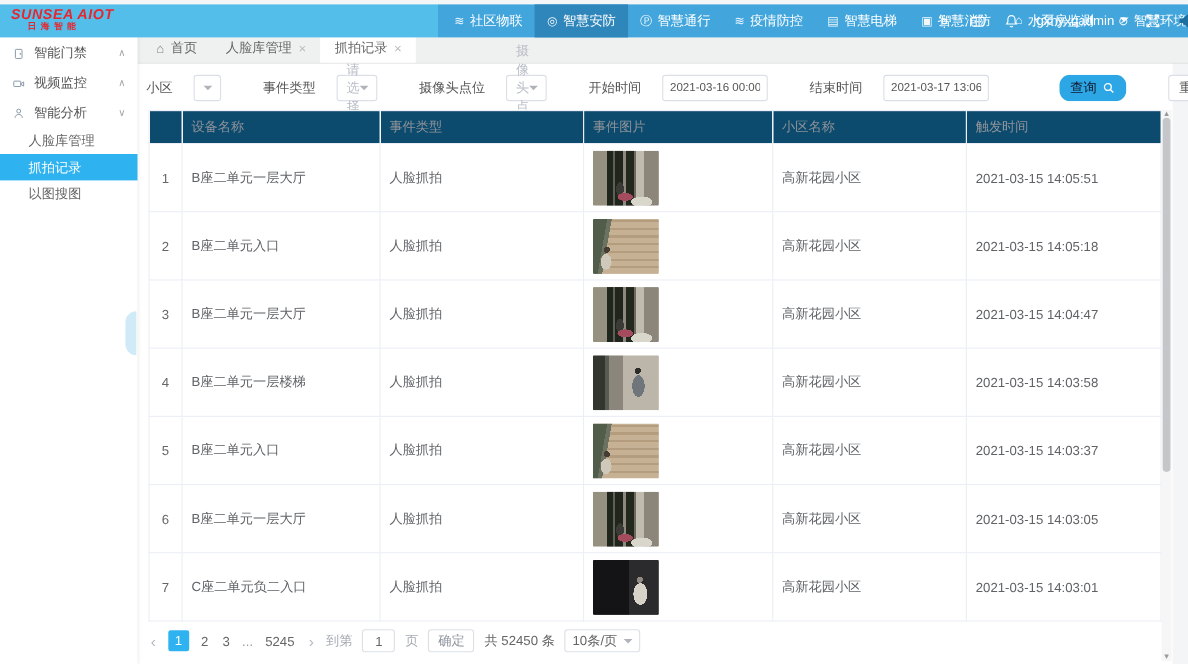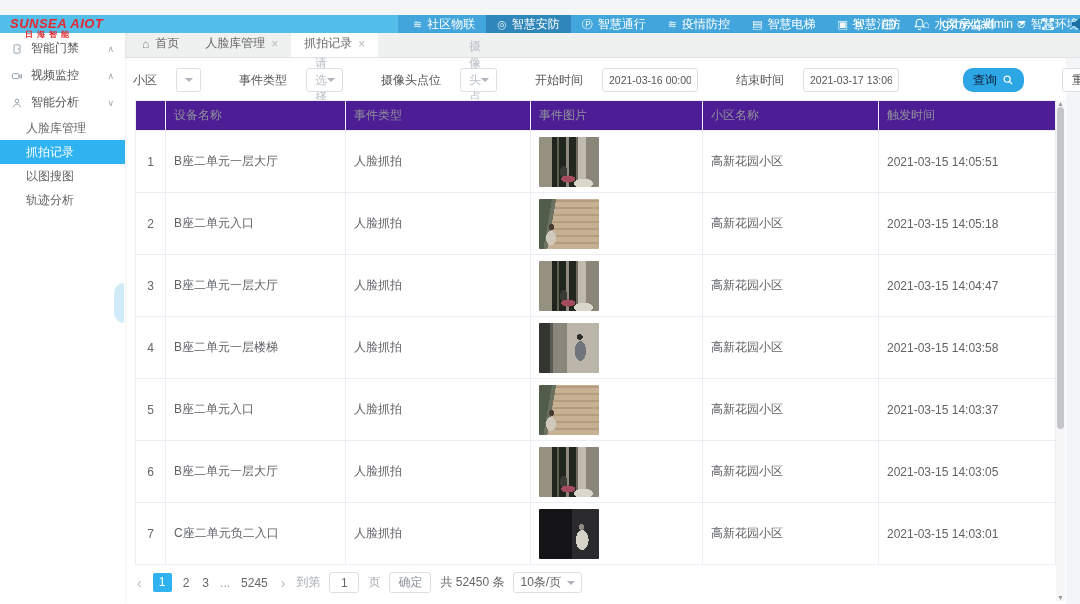--- a/index.html
+++ b/index.html
@@ -1,21 +1,21 @@
 <!DOCTYPE html>
 <html><head>
 <meta charset="utf-8">
 <style>
   * { margin:0; padding:0; box-sizing:border-box; }
   html,body { width:1080px; height:604px; overflow:hidden; background:#f4f5f7;
               font-family:"Liberation Sans","DejaVu Sans",sans-serif; }
   .page { position:relative; width:1080px; height:604px; }
 
   
-  .navbar { position:absolute; top:15px; left:0; right:0; height:18px;
+  .navbar { position:absolute; top:4px; left:0; right:0; height:30px;
             background:linear-gradient(90deg,#53bee9 0,#53bee9 398px,#42a6dd 398px,#42a6dd 100%);
             color:#fff; z-index:5; }
   .logo { position:absolute; left:10px; top:2px; line-height:1.05; }
   .logo-title { color:#e8262d; font-weight:bold; font-style:italic; font-size:13px; letter-spacing:.5px; }
   .logo-sub { color:#e8262d; font-size:8px; letter-spacing:4px; padding-left:15px; font-weight:bold; }
   .nav-items { position:absolute; left:402px; top:0; bottom:0; display:flex; }
   .nav-item { display:flex; align-items:center; gap:5px; padding:0 11px; font-size:12px; cursor:pointer; white-space:nowrap; }
   .nav-item .nicon { font-size:11px; opacity:.92; }
   .nav-item.active { background:#2e86ba; }
   .nav-right { position:absolute; right:0; top:0; bottom:0; display:flex; align-items:center; gap:15px; padding-right:2px; }
@@ -62,21 +62,21 @@
   .btn { height:24px; border-radius:3px; font-size:12px; display:flex; align-items:center; gap:5px;
          padding:0 9px; cursor:pointer; border:1px solid transparent; white-space:nowrap; }
   .btn-primary { background:#2ca6e4; color:#0f172a;border-radius:10px; }
   .btn-plain { background:#fff; border-color:#dcdfe6; color:#555; }
   .btn-plain .ricon { font-size:13px; color:#777; }
 
   
   .table-wrap { position:relative; margin:0 10px; }
   table { border-collapse:collapse; table-layout:fixed; width:920px; font-size:12px; color:#606266; }
   th, td { border:1px solid #ebeef5; padding-left:8px; text-align:left; font-weight:normal; overflow:hidden; white-space:nowrap; }
-  thead th { height:30px; background:#4c1d95; color:#909399; }
+  thead th { height:30px; background:#0c4a6e; color:#909399; }
   tbody td { height:62px; background:#fff; }
   td.idx { text-align:center; padding-left:0; color:#666; }
   .snap { width:60px; height:50px; border-radius:1px; cursor:pointer; }
   .img-dark-doors { background:
       radial-gradient(ellipse 16px 8px at 74% 93%, #d9d6cc 60%, rgba(0,0,0,0) 61%),
       radial-gradient(ellipse 10px 5px at 49% 84%, #a44b5e 70%, rgba(0,0,0,0) 71%),
       radial-gradient(ellipse 5px 9px at 41% 70%, #3a3a36 70%, rgba(0,0,0,0) 71%),
       linear-gradient(90deg, rgba(0,0,0,0) 0 22%, #20251e 22% 30%, #5c6152 30% 33%, #20251e 33% 45%, #8d897e 45% 50%, #23281f 50% 62%, rgba(0,0,0,0) 62%),
       linear-gradient(90deg, #95907f 0 22%, #6e6a5e 22% 65%, #c0bbae 65% 78%, #8b8679 78% 100%); }
   .img-beige-stairs { background:
@@ -231,21 +231,20 @@
             <circle cx="8" cy="5.3" r="2.4"></circle>
             <path d="M3.6 13.5c0-2.6 2-4.1 4.4-4.1s4.4 1.5 4.4 4.1"></path>
           </g>
         </svg>
       <span>智能分析</span>
       <span class="gcaret">∨</span>
     </div>
     <div class="side-sub">人脸库管理</div>
     <div class="side-sub active">抓拍记录</div>
     <div class="side-sub">以图搜图</div>
-    <div class="side-sub">轨迹分析</div>
     <div class="collapse-handle"></div>
   </aside>
 
   <div class="tabbar">
     <div class="tab">
       <span class="ticon">⌂</span>
       <span>首页</span>
     </div>
     <div class="tab">
       <span>人脸库管理</span>

